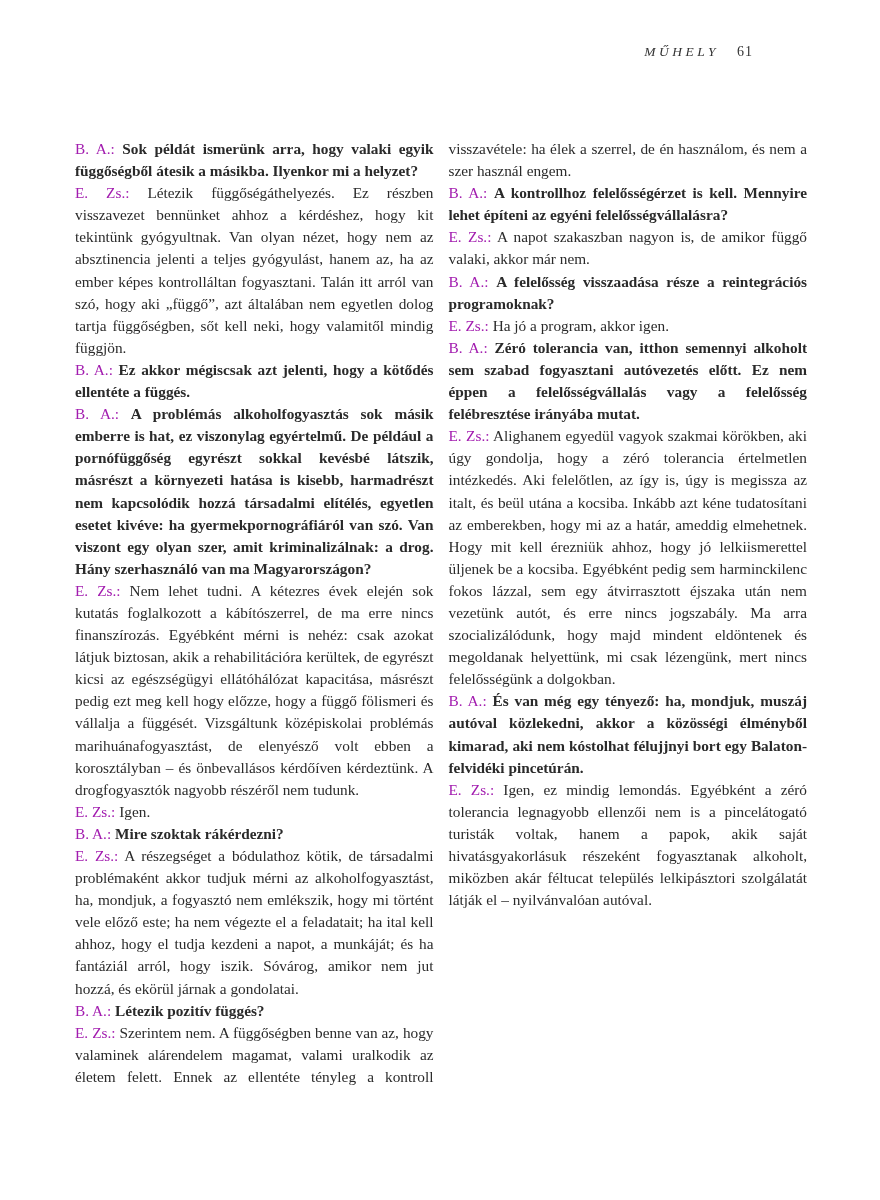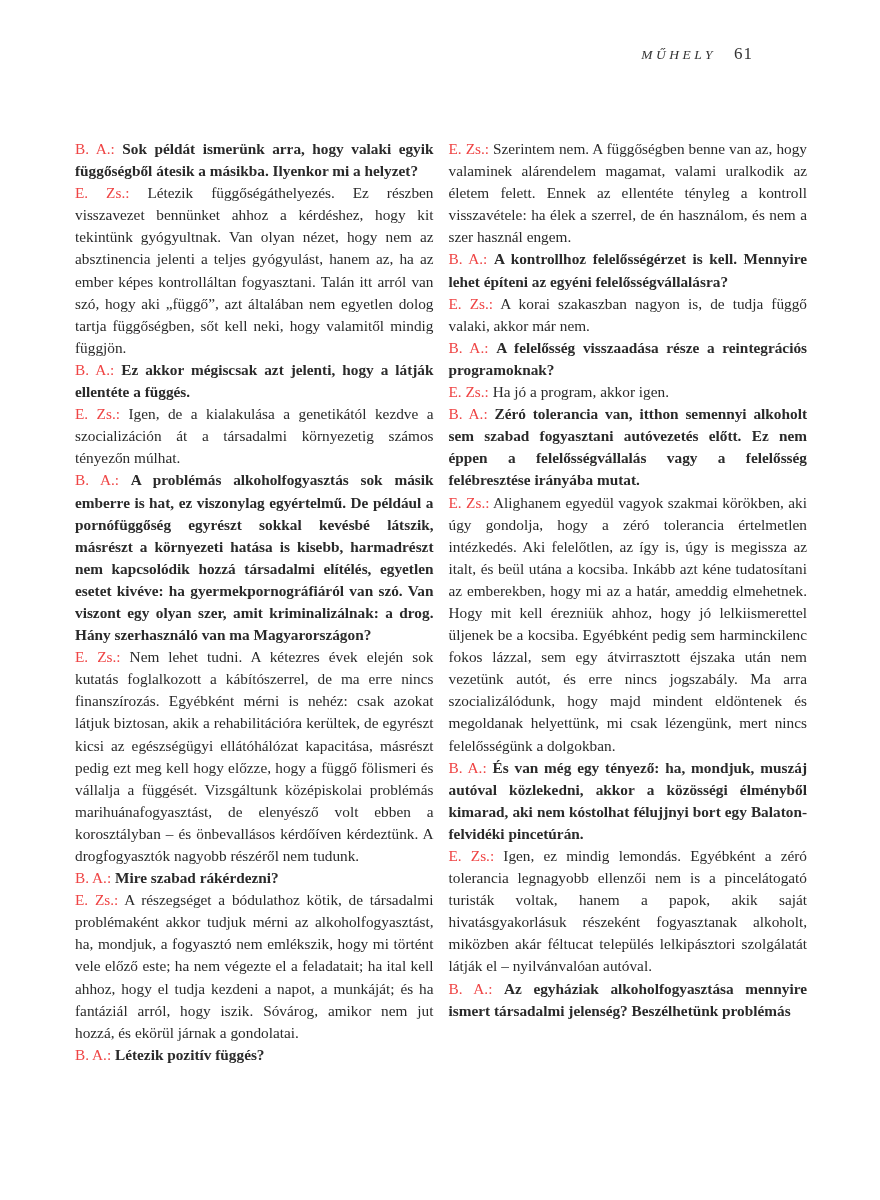--- a/index.html
+++ b/index.html
@@ -23,21 +23,21 @@
     gap: 18px;
     color: #333333;
   }
   .section-label {
     font-style: italic;
     font-size: 13.5px;
     letter-spacing: 3.5px;
     color: #333333;
   }
   .page-number {
-    font-size: 17px;
+    font-size: 14px;
     letter-spacing: 1px;
     color: #333333;
   }
   .dialogue-columns {
     position: absolute;
     left: 75px; top: 138px;
     width: 732px; height: 968px;
     column-count: 2;
     column-gap: 15px;
     column-fill: auto;
@@ -46,21 +46,21 @@
     font-size: 15.3px;
     line-height: 22.1px;
     color: #2a2a2a;
     hyphens: auto;
     -webkit-hyphens: auto;
   }
   .dialogue-columns p {
     margin: 0; padding: 0;
   }
   .speaker {
-    color: #ef4444;
+    color: #a21caf;
     font-style: normal;
     font-weight: normal;
   }
   p.question .utterance {
     font-weight: bold;
   }
   p.answer .utterance {
     font-weight: normal;
     font-style: normal;
   }
@@ -71,32 +71,31 @@
 <div class="page">
 
   <div class="running-head">
     <span class="section-label">MŰHELY</span>
     <span class="page-number">61</span>
   </div>
 
   <div class="dialogue-columns">
       <p class="question"><span class="speaker">B. A.:</span> <span class="utterance">Sok példát ismerünk arra, hogy valaki egyik függőségből átesik a másikba. Ilyenkor mi a helyzet?</span></p>
       <p class="answer"><span class="speaker">E. Zs.:</span> <span class="utterance">Létezik függőségáthelyezés. Ez részben visszavezet bennünket ahhoz a kérdéshez, hogy kit tekintünk gyógyultnak. Van olyan nézet, hogy nem az absztinencia jelenti a teljes gyógyulást, hanem az, ha az ember képes kontrolláltan fogyasztani. Talán itt arról van szó, hogy aki „függő”, azt általában nem egyetlen dolog tartja függőségben, sőt kell neki, hogy valamitől mindig függjön.</span></p>
-      <p class="question"><span class="speaker">B. A.:</span> <span class="utterance">Ez akkor mégiscsak azt jelenti, hogy a látják ellentéte a függés.</span></p>
-      <p class="answer"><span class="speaker">E. Zs.:</span> <span class="utterance">Igen, de a kialakulása a genetikától kezdve a szocializáción át a társadalmi környezetig számos tényezőn múlhat.</span></p>
+      <p class="question"><span class="speaker">B. A.:</span> <span class="utterance">Ez akkor mégiscsak azt jelenti, hogy a kötődés ellentéte a függés.</span></p>
       <p class="question"><span class="speaker">B. A.:</span> <span class="utterance">A problémás alkoholfogyasztás sok másik emberre is hat, ez viszonylag egyértelmű. De például a pornófüggőség egyrészt sokkal kevésbé látszik, másrészt a környezeti hatása is kisebb, harmadrészt nem kapcsolódik hozzá társadalmi elítélés, egyetlen esetet kivéve: ha gyermekpornográfiáról van szó. Van viszont egy olyan szer, amit kriminalizálnak: a drog. Hány szerhasználó van ma Magyarországon?</span></p>
       <p class="answer"><span class="speaker">E. Zs.:</span> <span class="utterance">Nem lehet tudni. A kétezres évek elején sok kutatás foglalkozott a kábítószerrel, de ma erre nincs finanszírozás. Egyébként mérni is nehéz: csak azokat látjuk biztosan, akik a rehabilitációra kerültek, de egyrészt kicsi az egészségügyi ellátóhálózat kapacitása, másrészt pedig ezt meg kell hogy előzze, hogy a függő fölismeri és vállalja a függését. Vizsgáltunk középiskolai problémás marihuánafogyasztást, de elenyésző volt ebben a korosztályban – és önbevallásos kérdőíven kérdeztünk. A drogfogyasztók nagyobb részéről nem tudunk.</span></p>
-      <p class="question"><span class="speaker">B. A.:</span> <span class="utterance">Mire szabad rákérdezni?</span></p>
+      <p class="answer"><span class="speaker">E. Zs.:</span> <span class="utterance">Igen.</span></p>
+      <p class="question"><span class="speaker">B. A.:</span> <span class="utterance">Mire szoktak rákérdezni?</span></p>
       <p class="answer"><span class="speaker">E. Zs.:</span> <span class="utterance">A részegséget a bódulathoz kötik, de társadalmi problémaként akkor tudjuk mérni az alkoholfogyasztást, ha, mondjuk, a fogyasztó nem emlékszik, hogy mi történt vele előző este; ha nem végezte el a feladatait; ha ital kell ahhoz, hogy el tudja kezdeni a napot, a munkáját; és ha fantáziál arról, hogy iszik. Sóvárog, amikor nem jut hozzá, és ekörül járnak a gondolatai.</span></p>
       <p class="question"><span class="speaker">B. A.:</span> <span class="utterance">Létezik pozitív függés?</span></p>
       <p class="answer"><span class="speaker">E. Zs.:</span> <span class="utterance">Szerintem nem. A függőségben benne van az, hogy valaminek alárendelem magamat, valami uralkodik az életem felett. Ennek az ellentéte tényleg a kontroll visszavétele: ha élek a szerrel, de én használom, és nem a szer használ engem.</span></p>
       <p class="question"><span class="speaker">B. A.:</span> <span class="utterance">A kontrollhoz felelősségérzet is kell. Mennyire lehet építeni az egyéni felelősségvállalásra?</span></p>
-      <p class="answer"><span class="speaker">E. Zs.:</span> <span class="utterance">A korai szakaszban nagyon is, de tudja függő valaki, akkor már nem.</span></p>
+      <p class="answer"><span class="speaker">E. Zs.:</span> <span class="utterance">A napot szakaszban nagyon is, de amikor függő valaki, akkor már nem.</span></p>
       <p class="question"><span class="speaker">B. A.:</span> <span class="utterance">A felelősség visszaadása része a reintegrációs programoknak?</span></p>
       <p class="answer"><span class="speaker">E. Zs.:</span> <span class="utterance">Ha jó a program, akkor igen.</span></p>
       <p class="question"><span class="speaker">B. A.:</span> <span class="utterance">Zéró tolerancia van, itthon semennyi alkoholt sem szabad fogyasztani autóvezetés előtt. Ez nem éppen a felelősségvállalás vagy a felelősség felébresztése irányába mutat.</span></p>
       <p class="answer"><span class="speaker">E. Zs.:</span> <span class="utterance">Alighanem egyedül vagyok szakmai körökben, aki úgy gondolja, hogy a zéró tolerancia értelmetlen intézkedés. Aki felelőtlen, az így is, úgy is megissza az italt, és beül utána a kocsiba. Inkább azt kéne tudatosítani az emberekben, hogy mi az a határ, ameddig elmehetnek. Hogy mit kell érezniük ahhoz, hogy jó lelkiismerettel üljenek be a kocsiba. Egyébként pedig sem harminckilenc fokos lázzal, sem egy átvirrasztott éjszaka után nem vezetünk autót, és erre nincs jogszabály. Ma arra szocializálódunk, hogy majd mindent eldöntenek és megoldanak helyettünk, mi csak lézengünk, mert nincs felelősségünk a dolgokban.</span></p>
       <p class="question"><span class="speaker">B. A.:</span> <span class="utterance">És van még egy tényező: ha, mondjuk, muszáj autóval közlekedni, akkor a közösségi élményből kimarad, aki nem kóstolhat félujjnyi bort egy Balaton-felvidéki pincetúrán.</span></p>
       <p class="answer"><span class="speaker">E. Zs.:</span> <span class="utterance">Igen, ez mindig lemondás. Egyébként a zéró tolerancia legnagyobb ellenzői nem is a pincelátogató turisták voltak, hanem a papok, akik saját hivatásgyakorlásuk részeként fogyasztanak alkoholt, miközben akár féltucat település lelkipásztori szolgálatát látják el – nyilvánvalóan autóval.</span></p>
-      <p class="question"><span class="speaker">B. A.:</span> <span class="utterance">Az egyháziak alkoholfogyasztása mennyire ismert társadalmi jelenség? Beszélhetünk problémás</span></p>
     </div>
 
 </div>
 
 </body></html>

